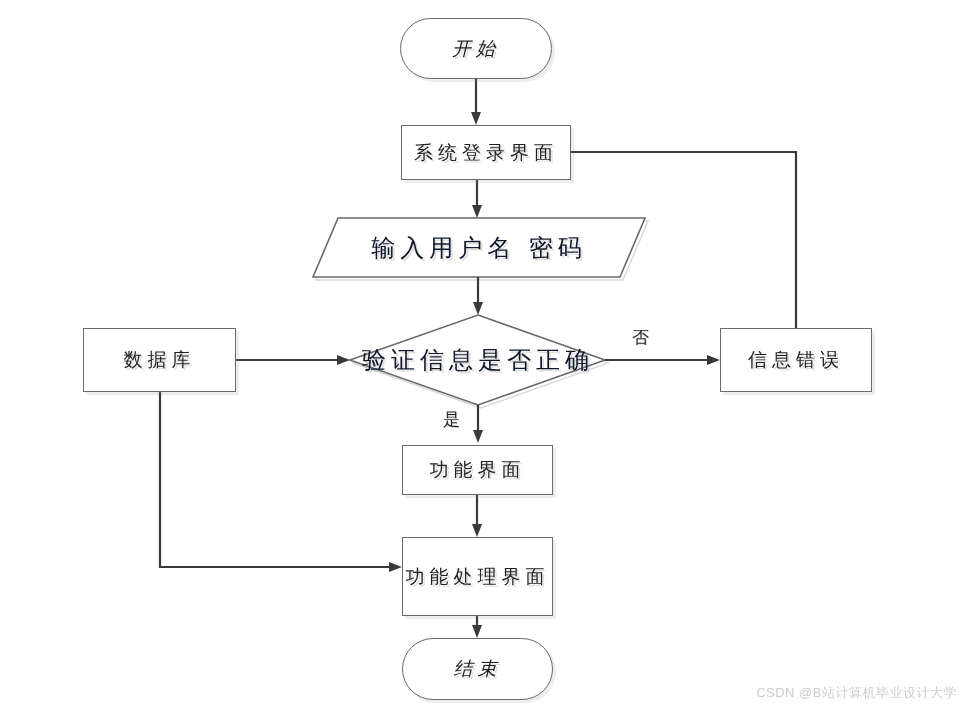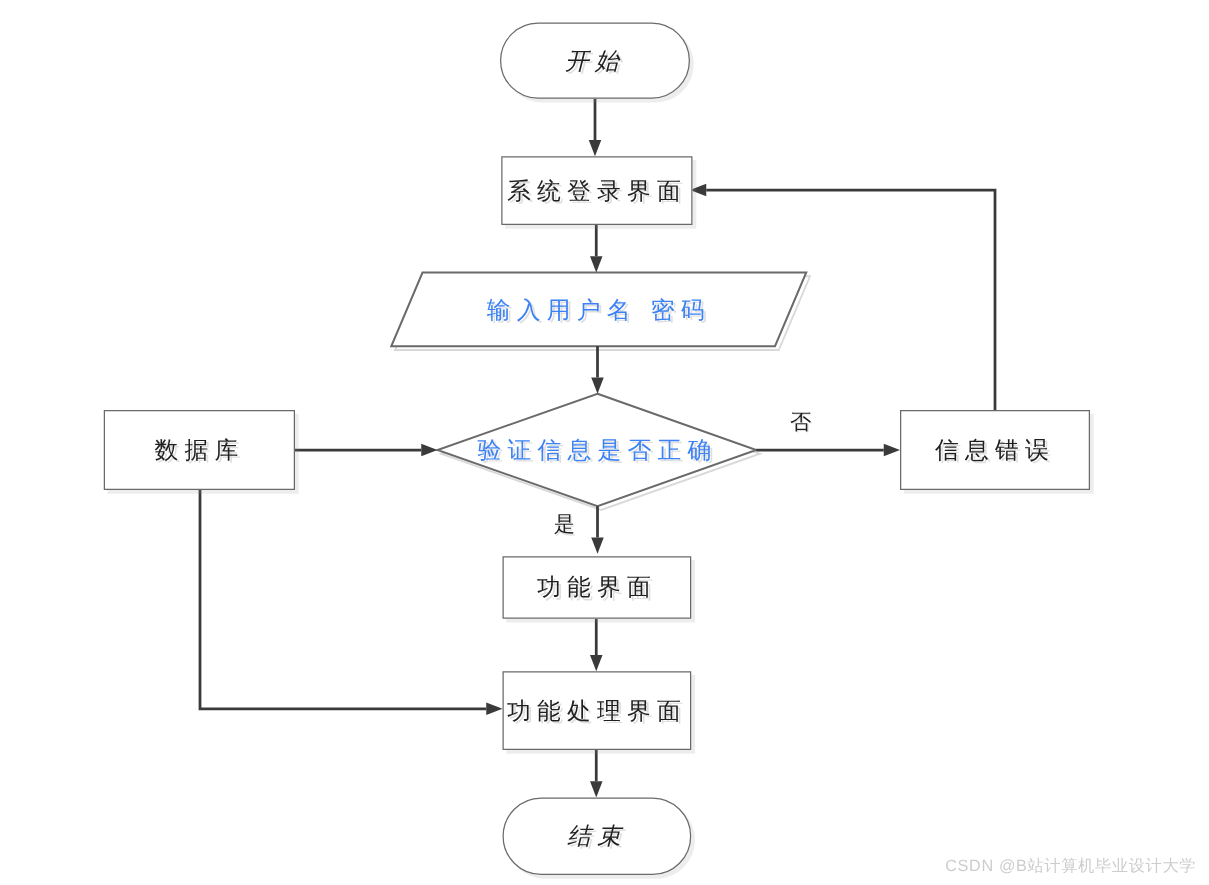--- a/index.html
+++ b/index.html
@@ -13,21 +13,21 @@
     border: 1.6px solid #6a6a6a; display: flex; align-items: center; justify-content: center;
     font-size: 19px; letter-spacing: 5px; color: #1f1f1f;
     text-shadow: 2px 2px 0 rgba(110,110,110,0.22);
     box-shadow: 3px 3px 0 rgba(140,140,140,0.16);
     white-space: nowrap;
   }
   .terminator { border-radius: 31px; font-style: italic; }
   .ghost {
     position: absolute; box-sizing: border-box; background: transparent; border: none;
     display: flex; align-items: center; justify-content: center;
-    font-size: 19px; letter-spacing: 5px; color: #3b82f6;
+    font-size: 24px; letter-spacing: 5px; color: #0f172a;
     text-shadow: 2px 2px 0 rgba(110,110,110,0.22);
     white-space: nowrap;
   }
   .edge-label {
     position: absolute; font-size: 17px; color: #1f1f1f;
     text-shadow: 1px 1px 0 rgba(110,110,110,0.2);
   }
   .watermark {
     position: absolute; right: 10px; bottom: 6px;
     font-family: "Liberation Sans", "DejaVu Sans", sans-serif;
@@ -94,33 +94,33 @@
     </g>
 
     <g>
       <line x1="477" y1="600" x2="477" y2="625" stroke="#3a3a3a" stroke-width="2.2"></line>
       <polygon points="477,638 472,625 482,625" fill="#3a3a3a"></polygon>
     </g>
   </svg>
 
   <div class="node terminator" style="left:400px; top:18px; width:152px; height:61px;">开始</div>
 
-  <div class="node" style="left:401px; top:125px; width:153px; height:55px;">系统登录界面</div>
+  <div class="node" style="left:401px; top:125px; width:170px; height:55px;">系统登录界面</div>
 
   <div class="ghost" style="left:330px; top:218px; width:298px; height:59px;">输入用户名 密码</div>
 
   <div class="ghost" style="left:363px; top:317px; width:230px; height:86px;">验证信息是否正确</div>
 
   <div class="node" style="left:83px; top:328px; width:153px; height:64px;font-family:Liberation Mono, monospace;">数据库</div>
 
   <div class="node" style="left:402px; top:445px; width:151px; height:50px;">功能界面</div>
 
   <div class="node" style="left:720px; top:328px; width:152px; height:64px;">信息错误</div>
 
-  <div class="node" style="left:402px; top:537px; width:151px; height:63px;">功能处理界面</div>
+  <div class="node" style="left:402px; top:537px; width:151px; height:79px;">功能处理界面</div>
 
   <div class="node terminator" style="left:402px; top:638px; width:151px; height:62px;">结束</div>
 
   <span class="edge-label" style="left:443px; top:408px;">是</span>
   <span class="edge-label" style="left:632px; top:326px;">否</span>
 
   <div class="watermark">CSDN @B站计算机毕业设计大学</div>
 
 </div>
 

